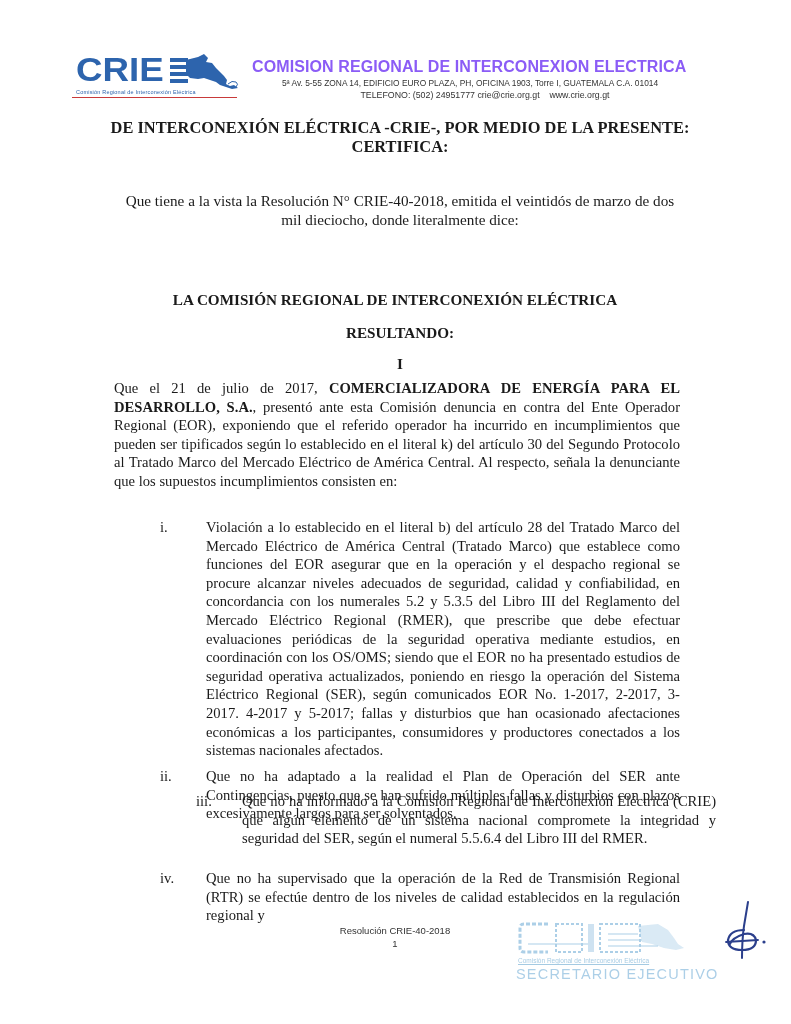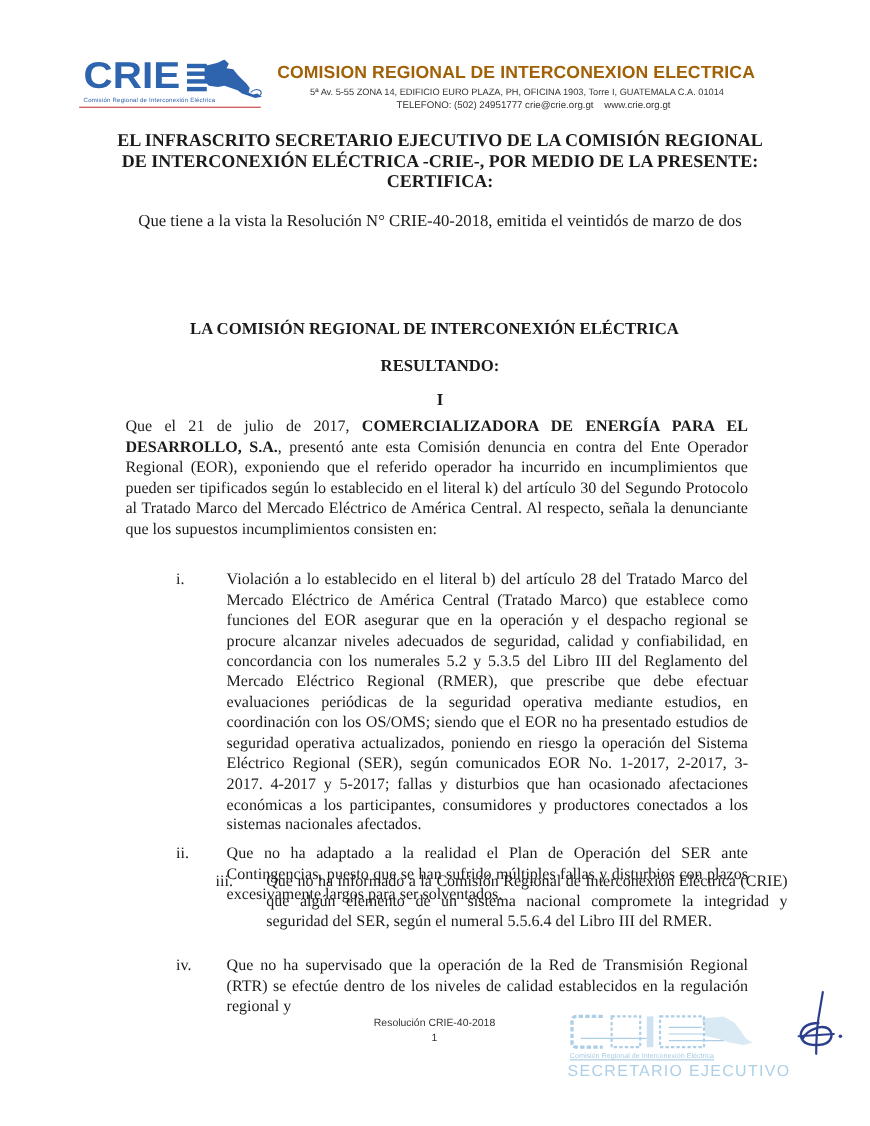--- a/index.html
+++ b/index.html
@@ -68,21 +68,21 @@
     .org-block {
       position: absolute;
       left: 188px; top: 6px;
       width: 420px;
       font-family: "Liberation Sans", "DejaVu Sans", sans-serif;
       text-align: center;
     }
     .org-name {
       font-size: 16px;
       font-weight: bold;
-      color: #a16207;
+      color: #8b5cf6;
       letter-spacing: 0.1px;
       line-height: 18px;
       white-space: nowrap;
       margin-left: -8px;
     }
     .org-address {
       font-size: 8.4px;
       color: #333;
       line-height: 12px;
       white-space: nowrap;
@@ -243,27 +243,27 @@
         <span>TELEFONO:</span>
         <span>(502) 24951777</span>
         <a>crie@crie.org.gt</a>
         &nbsp;&nbsp;
         <a>www.crie.org.gt</a>
       </div>
     </div>
   </div>
 
   <div class="certify-heading">
-    <div>EL INFRASCRITO SECRETARIO EJECUTIVO DE LA COMISIÓN REGIONAL</div>
     <div>DE INTERCONEXIÓN ELÉCTRICA -CRIE-, POR MEDIO DE LA PRESENTE:</div>
     <div>CERTIFICA:</div>
   </div>
 
   <div class="intro-paragraph">
     <div>Que tiene a la vista la Resolución N° CRIE-40-2018, emitida el veintidós de marzo  de dos</div>
+    <div>mil dieciocho, donde literalmente dice:</div>
   </div>
 
   <div class="center-bold commission-title">LA COMISIÓN REGIONAL DE INTERCONEXIÓN ELÉCTRICA</div>
   <div class="center-bold resultando-title">RESULTANDO:</div>
   <div class="center-bold section-number">I</div>
 
   <div class="main-paragraph">
     <span>Que el 21 de julio de 2017, </span><b>COMERCIALIZADORA DE ENERGÍA PARA EL DESARROLLO, S.A.</b><span>, presentó ante esta Comisión denuncia en contra del Ente Operador Regional (EOR), exponiendo que el referido operador ha incurrido en incumplimientos que pueden ser tipificados según lo establecido en el literal k) del artículo 30 del Segundo Protocolo al Tratado Marco del Mercado Eléctrico de América Central. Al respecto, señala la denunciante que los supuestos incumplimientos consisten en:</span>
   </div>
 

